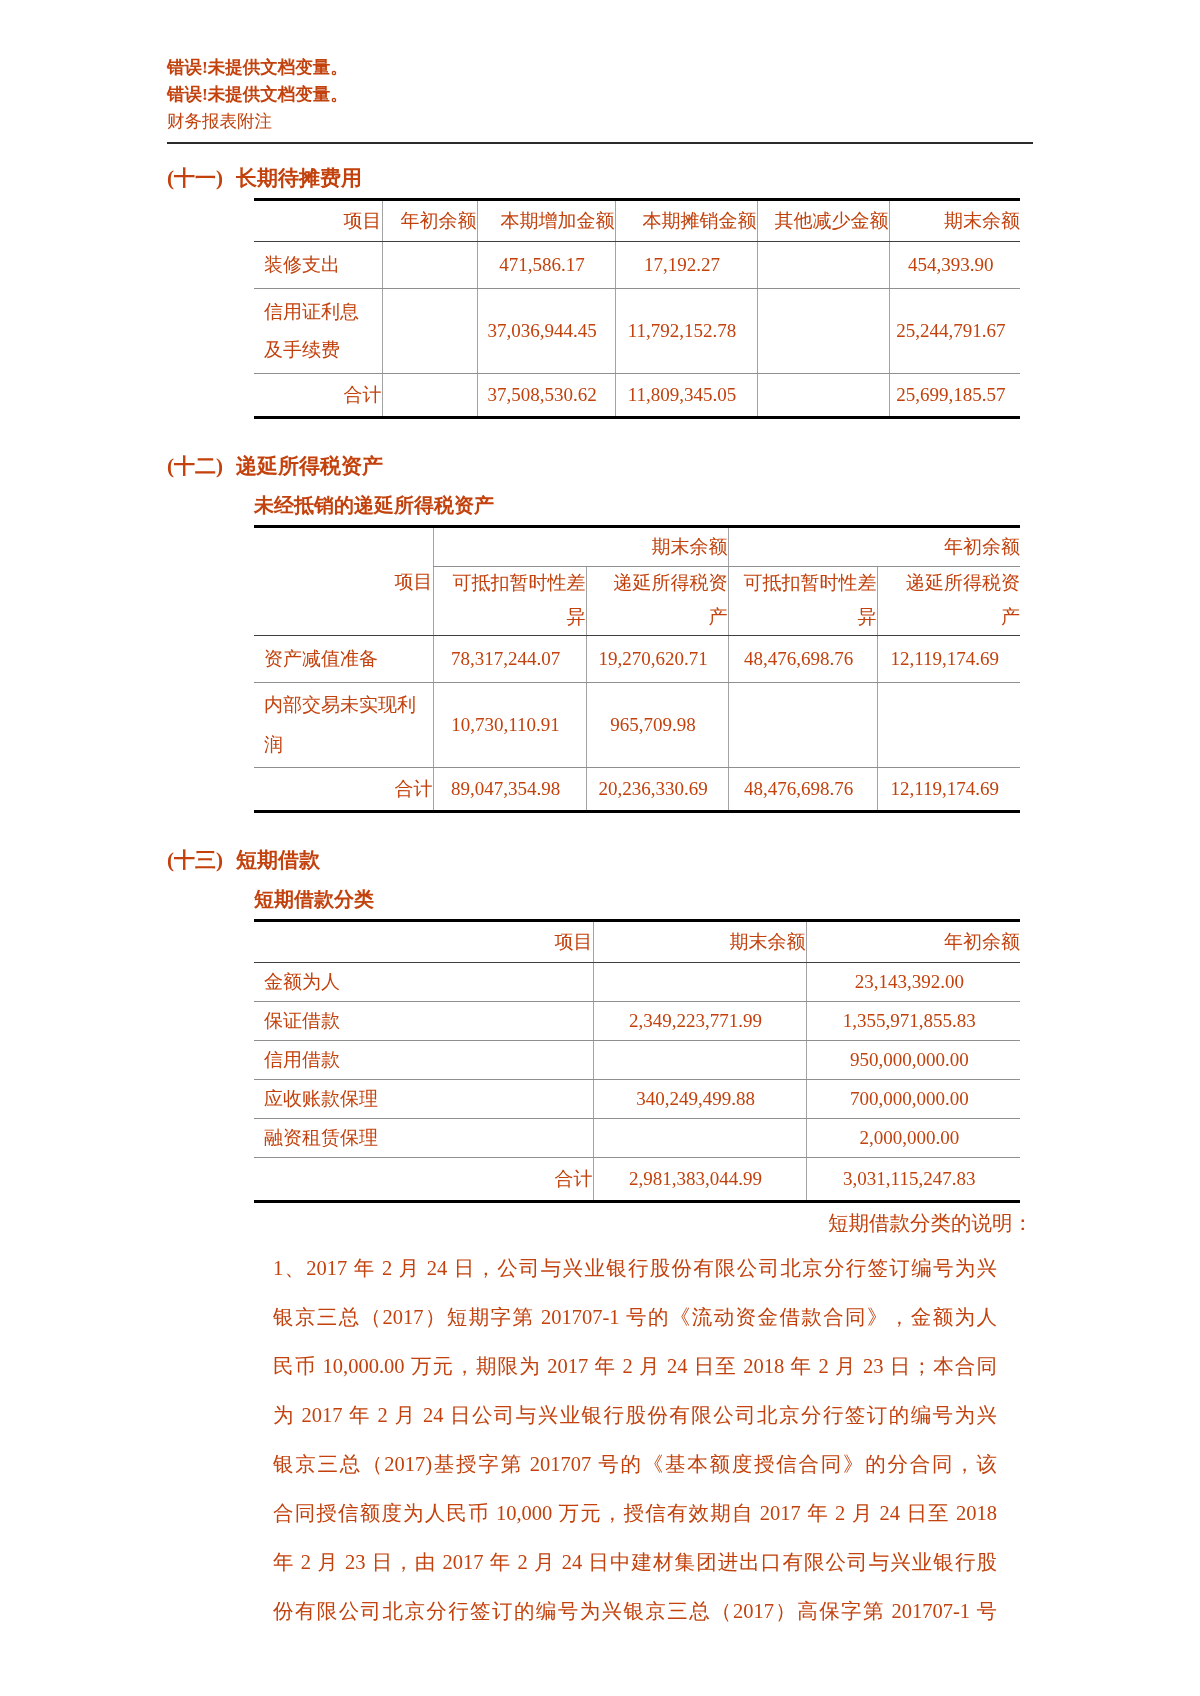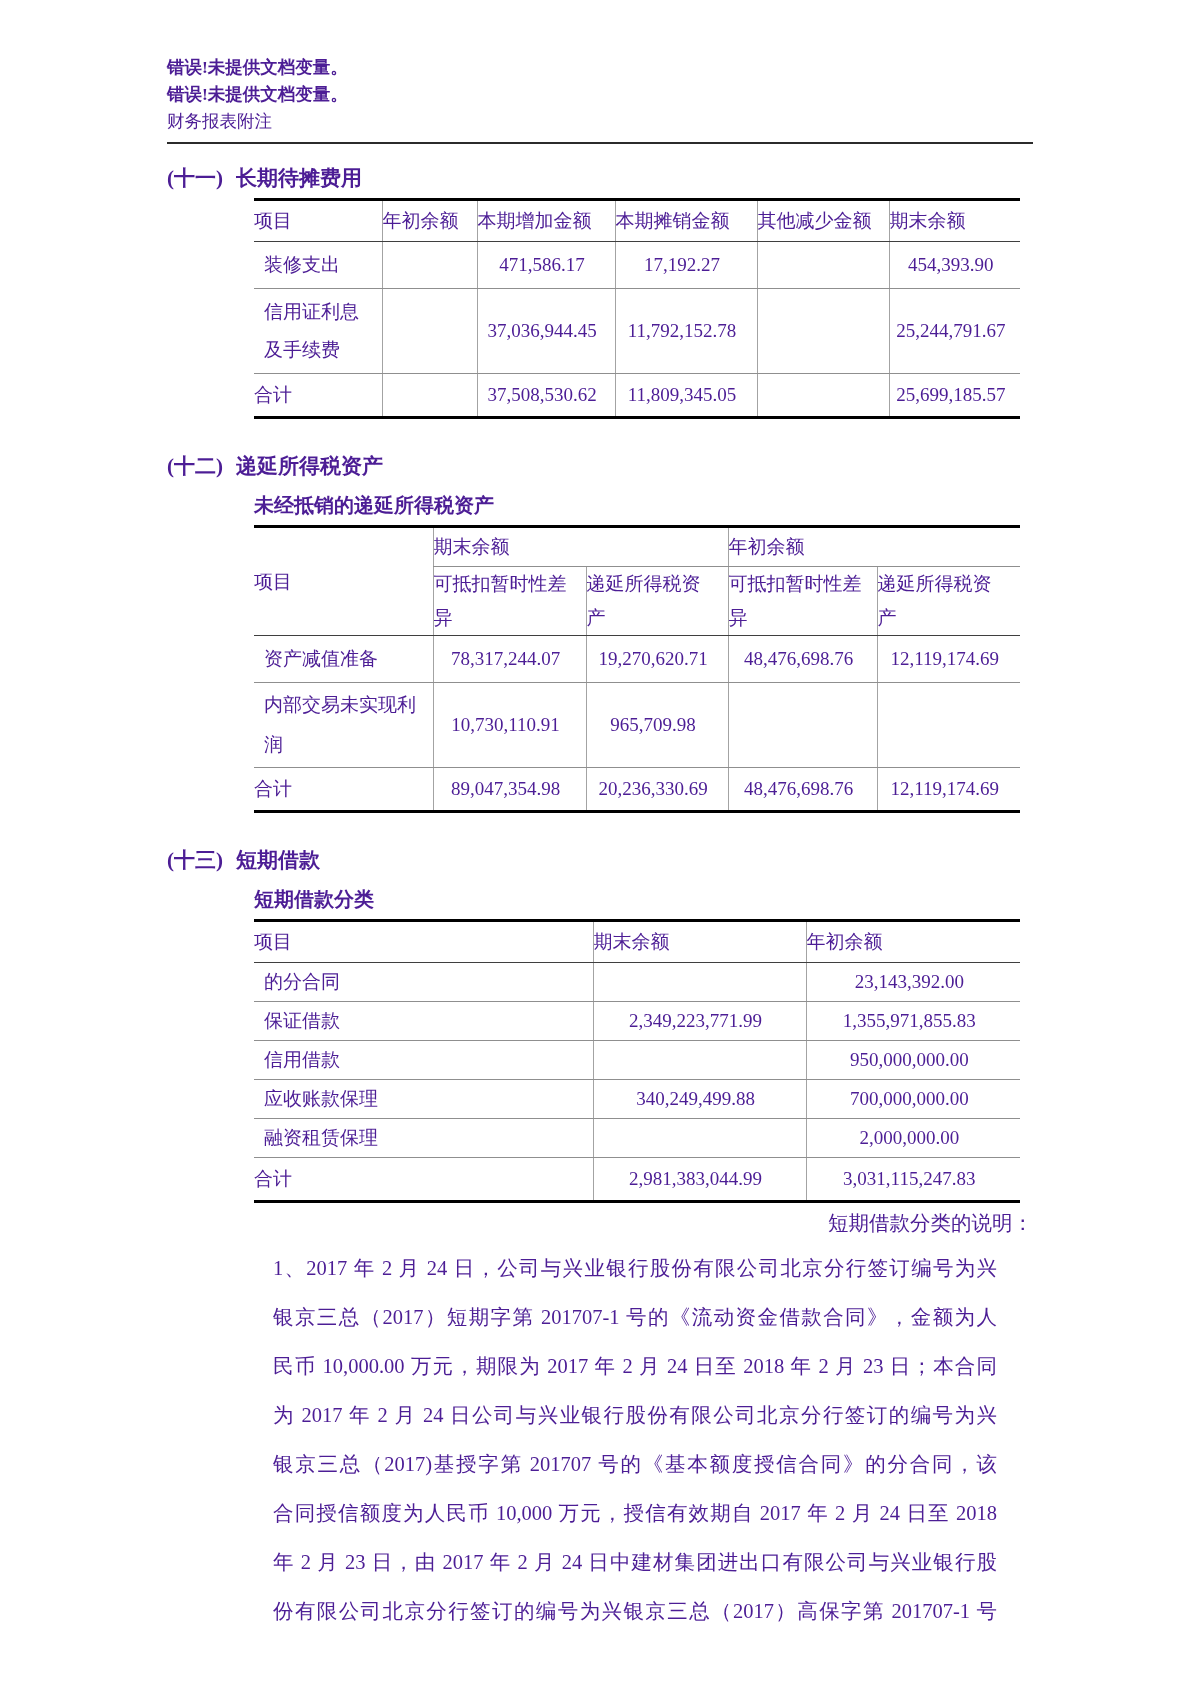--- a/index.html
+++ b/index.html
@@ -1,18 +1,18 @@
 <!DOCTYPE html>
 <html><head>
 <meta charset="utf-8">
 <style>
   html,body{margin:0;padding:0;background:#e9e9e9;}
   .page{
     width:1200px;height:1696px;background:#ffffff;margin:0 auto;position:relative;
-    font-family:"Liberation Serif","DejaVu Serif",serif;color:#4c1d95;
+    font-family:"Liberation Serif","DejaVu Serif",serif;color:#c2410c;
     outline:1px solid #c4c4c4;overflow:hidden;box-sizing:border-box;
   }
   .content{padding:54px 167px 0 167px;}
 
   
   .hdr-line{font-size:17.5px;line-height:27px;}
   .hdr-bold{font-weight:bold;}
   .hdr-rule{margin-top:7px;border-bottom:2px solid #2b2b2b;width:866px;}
 
   
@@ -24,21 +24,21 @@
   
   table{border-collapse:collapse;table-layout:fixed;margin-top:7px;margin-left:87px;width:766px;
         border-top:3px solid #000;border-bottom:3px solid #000;}
   td{font-size:19px;vertical-align:middle;padding:0;overflow:hidden;}
   .bl{border-left:1px solid #a3a3a3;}
   .thead-row td{border-bottom:1px solid #3f3f3f;}
   .trow td{border-bottom:1px solid #8f8f8f;}
   .lastrow td{border-bottom:none;}
   .gh{border-bottom:1px solid #8f8f8f;}
   .subhdr td{border-bottom:1px solid #3f3f3f;}
-  .ctr{text-align:left;}
+  .ctr{text-align:right;font-family:Liberation Mono, monospace;}
   .num{text-align:center;padding-right:8px;font-variant-numeric:tabular-nums;}
   .lbl{text-align:left;padding-left:10px;padding-right:10px;line-height:38px;}
   .pre{white-space:pre-line;}
   .lh34{line-height:34px;}
   .lh40{line-height:40px;}
   .h36 td{height:36px;}
   .h38 td{height:38px;}
   .h40 td{height:40px;}
   .h42 td{height:42px;}
   .h46 td{height:46px;}
@@ -182,21 +182,21 @@
           <col style="width:213px">
           <col style="width:214px">
         </colgroup>
       <tbody>
           <tr class="thead-row h40">
         <td class="ctr">项目</td>
         <td class="ctr bl">期末余额</td>
         <td class="ctr bl">年初余额</td>
       </tr>
       <tr class="trow h36">
-        <td class="lbl">的分合同</td>
+        <td class="lbl">金额为人</td>
         <td class="num bl"></td>
         <td class="num bl">23,143,392.00</td>
       </tr>
       <tr class="trow h36">
         <td class="lbl">保证借款</td>
         <td class="num bl">2,349,223,771.99</td>
         <td class="num bl">1,355,971,855.83</td>
       </tr>
       <tr class="trow h36">
         <td class="lbl">信用借款</td>

